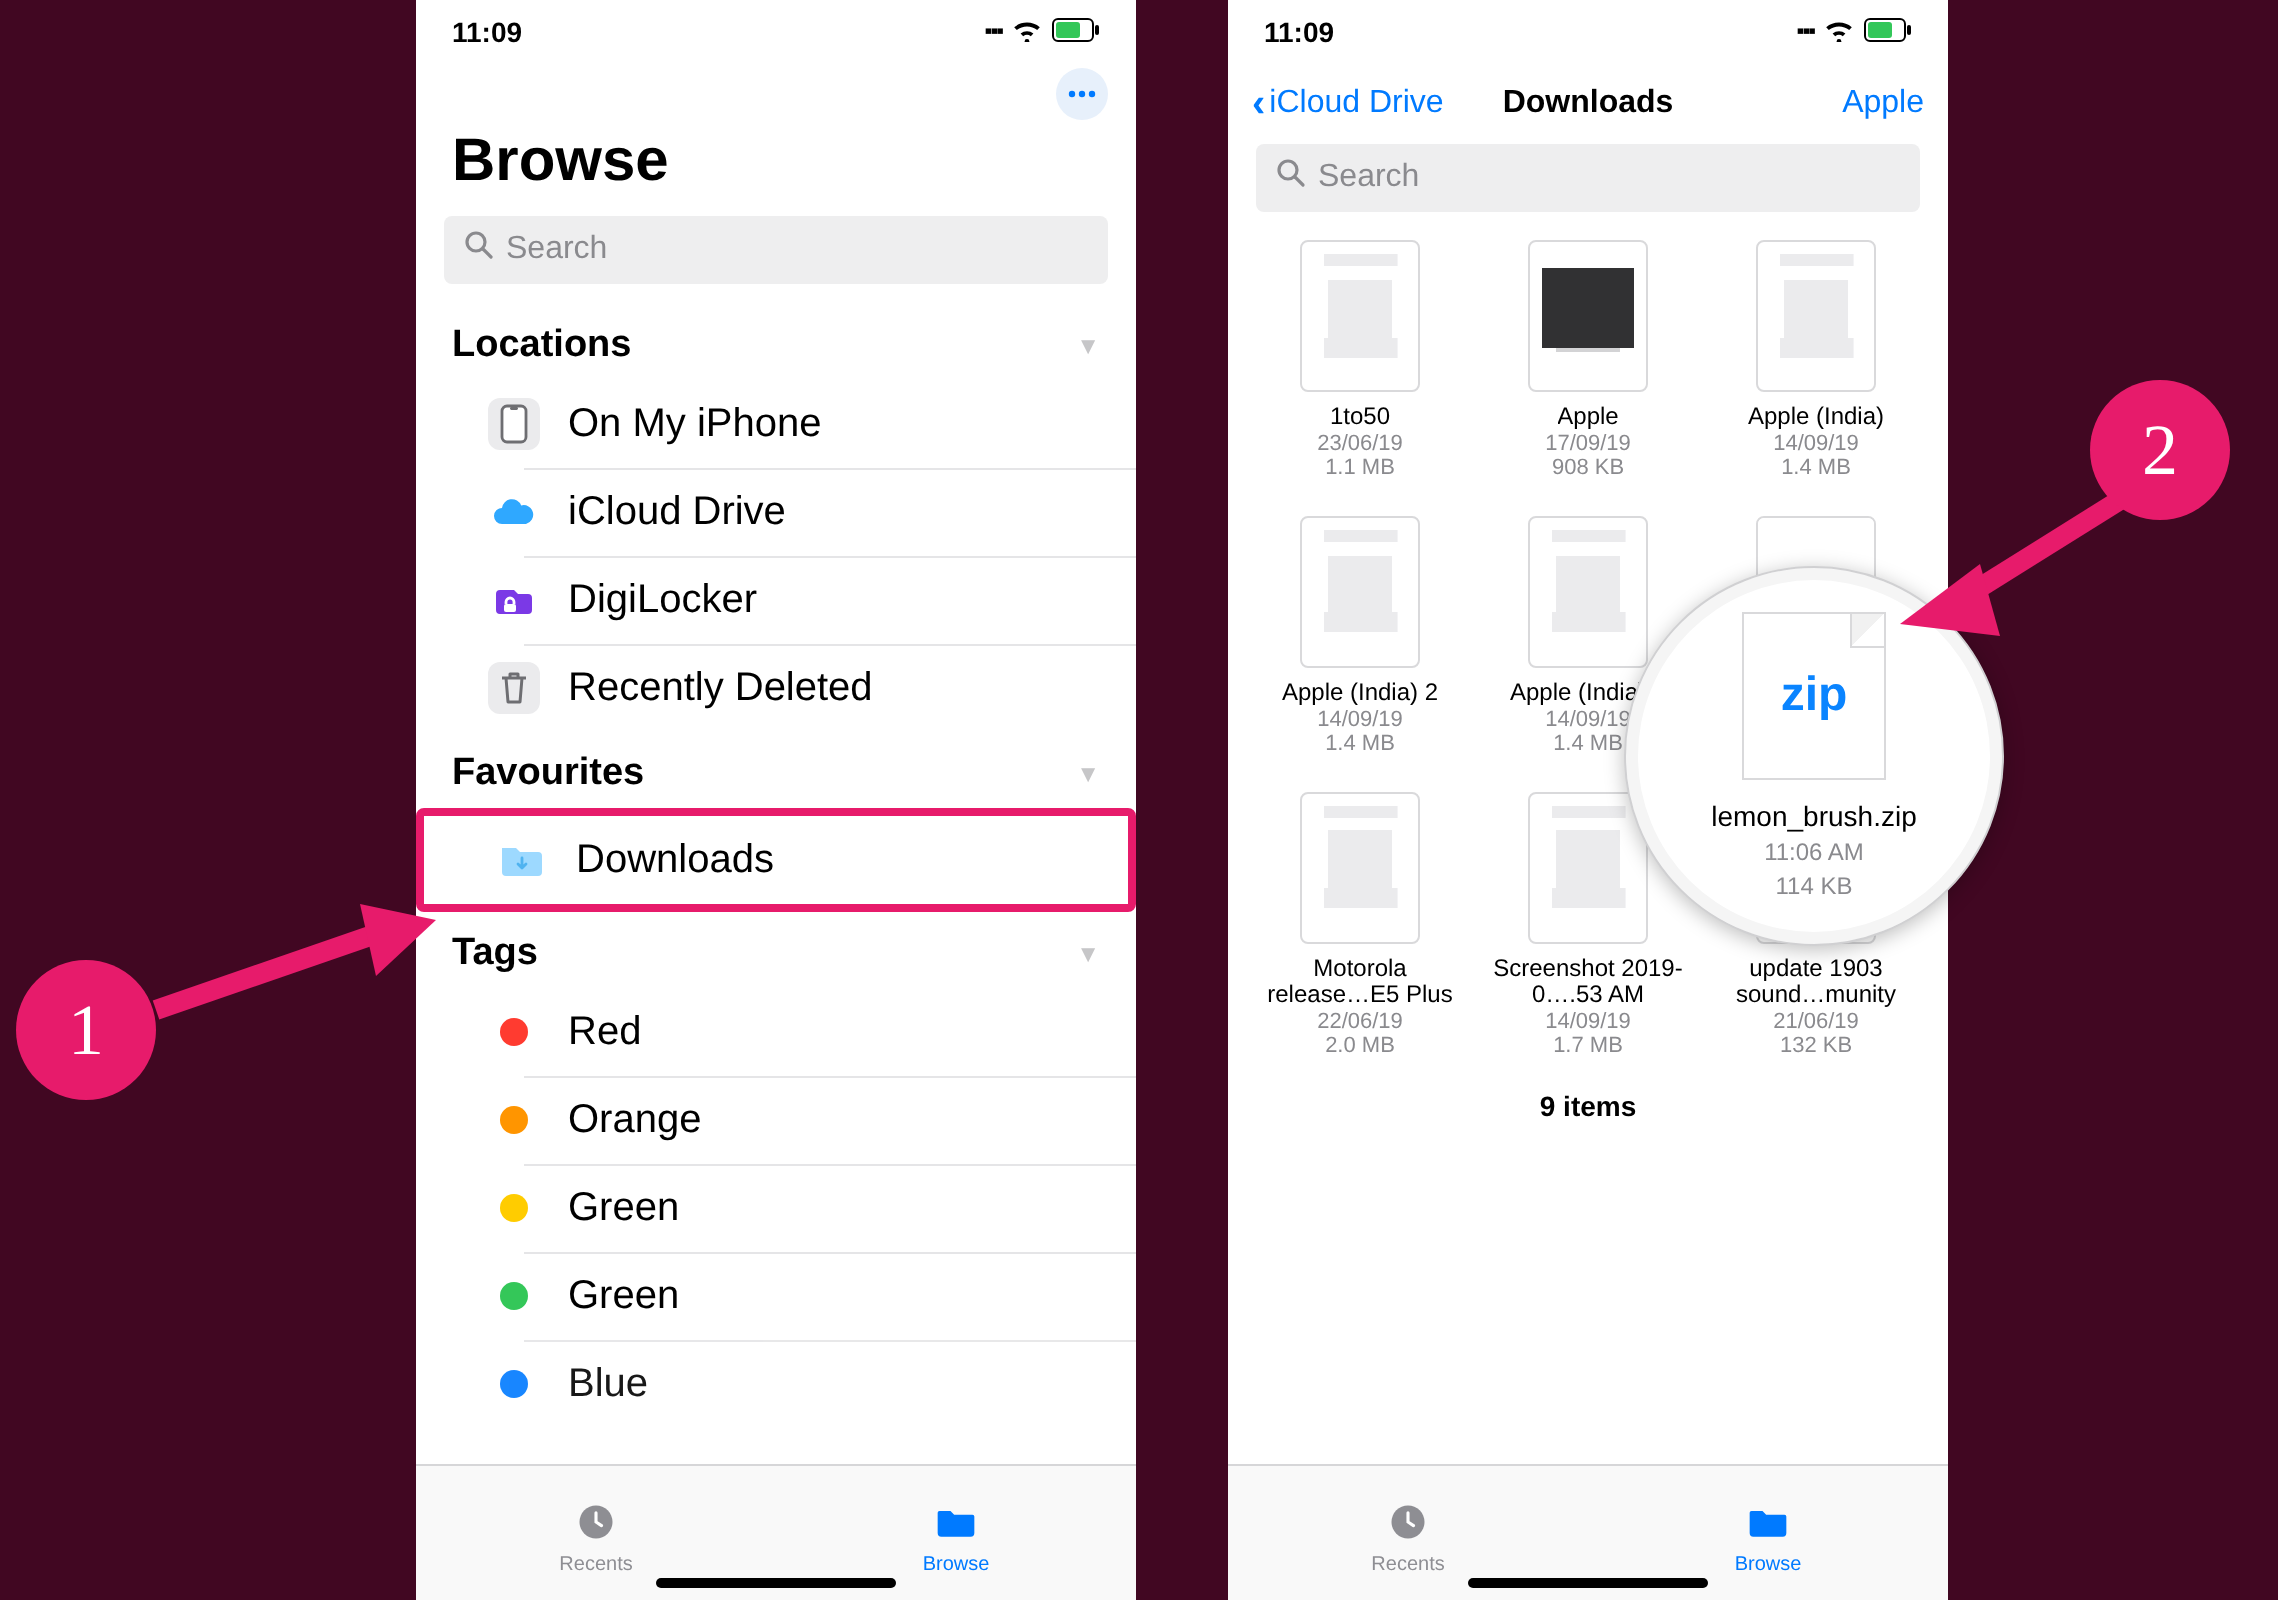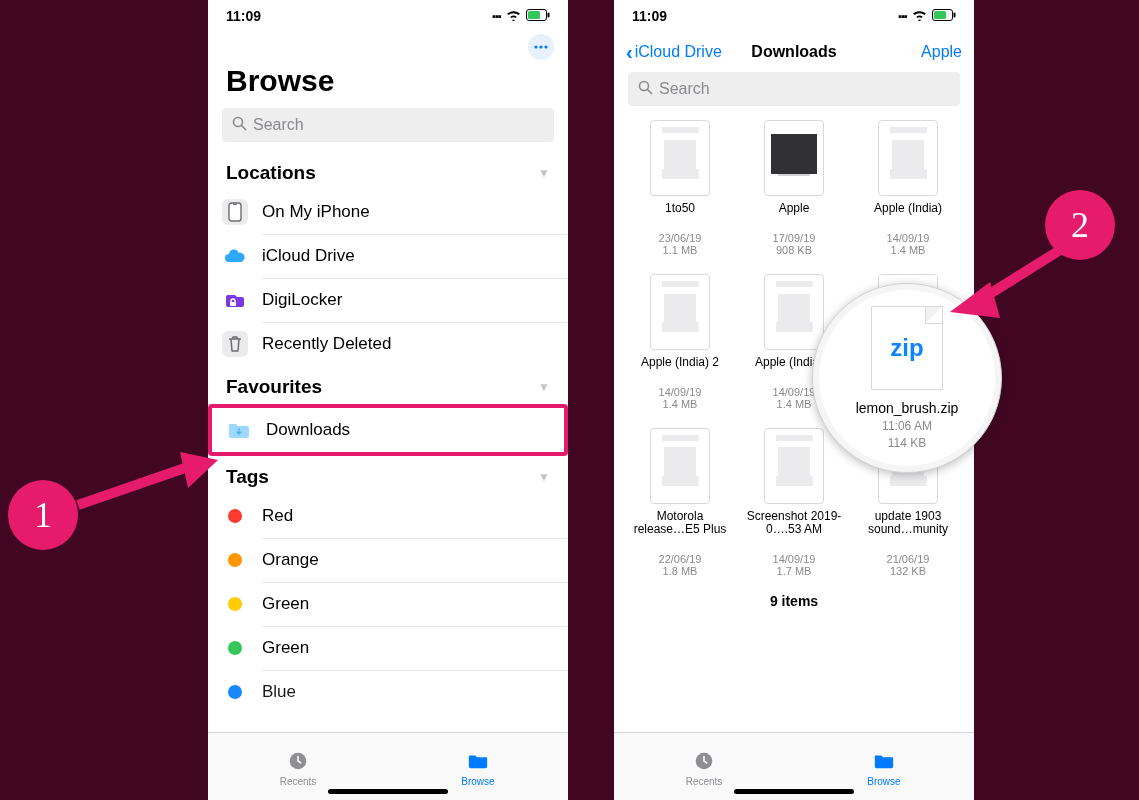--- a/index.html
+++ b/index.html
@@ -84,22 +84,22 @@
     color: #000;
   }
   .chev { color: #c6c6c8; font-size: 12px; }
 
   
   .list { }
   .row {
     display: flex;
     align-items: center;
     gap: 14px;
-    padding: 9px 14px;
-    font-size: 17px;
+    padding: 9px 36px;
+    font-size: 20px;
     color: #000;
     position: relative;
   }
   .row + .row::before {
     content: "";
     position: absolute;
     left: 54px; right: 0; top: 0;
     height: 1px; background: #e5e5e7;
   }
   .row .icon-slot {
@@ -164,21 +164,21 @@
       linear-gradient(#e9e9ec 0 0) 50% 40%/70% 30px no-repeat,
       linear-gradient(#e9e9ec 0 0) 50% 80%/80% 10px no-repeat;
     opacity: .9;
   }
   .thumb.dark::before {
     background:
       linear-gradient(#1b1b1d 0 0) 50% 30%/100% 40px no-repeat,
       linear-gradient(#cfcfd1 0 0) 50% 75%/70% 8px no-repeat;
   }
   .fname { color: #000; line-height: 1.15; max-width: 100px; overflow: hidden; }
-  .fdate { color: #8a8a8e; margin-top: 16px; font-size: 11px; }
+  .fdate { color: #8a8a8e; margin-top: 0; font-size: 11px; }
   .fsize { color: #8a8a8e; font-size: 11px; }
 
   .items-count {
     text-align: center;
     font-weight: 600;
     font-size: 14px;
     padding: 16px 0 8px;
   }
 
   
@@ -528,21 +528,21 @@
             <div style="position: absolute; inset: 0px; background: rgb(255, 255, 255); display: flex; align-items: center; justify-content: center; color: rgb(10, 132, 255); font-weight: 600; font-size: 16px;">zip</div>
           </div>
           <div class="fname">lemon_brush.zip</div>
           <div class="fdate">11:06 AM</div>
           <div class="fsize">114 KB</div>
         </div>
         <div class="file">
           <div class="thumb"></div>
           <div class="fname">Motorola release…E5 Plus</div>
           <div class="fdate">22/06/19</div>
-          <div class="fsize">1.8 MB</div>
+          <div class="fsize">2.0 MB</div>
         </div>
         <div class="file">
           <div class="thumb"></div>
           <div class="fname">Screenshot 2019-0….53 AM</div>
           <div class="fdate">14/09/19</div>
           <div class="fsize">1.7 MB</div>
         </div>
         <div class="file">
           <div class="thumb"></div>
           <div class="fname">update 1903 sound…munity</div>

